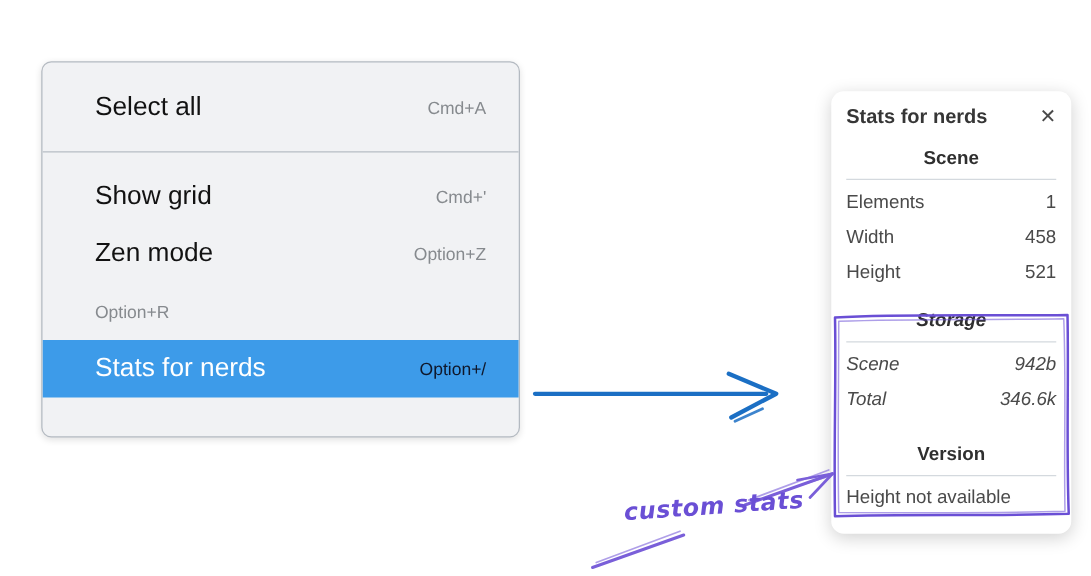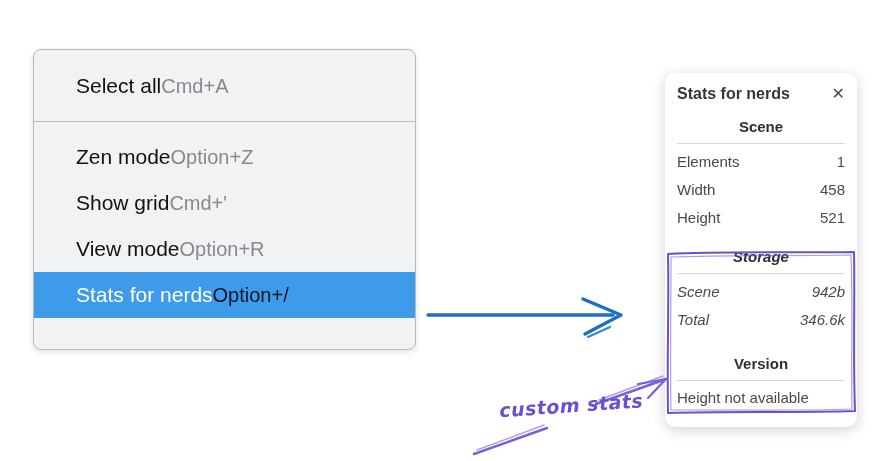--- a/index.html
+++ b/index.html
@@ -12,25 +12,25 @@
   .menu{
     position:absolute;left:33px;top:49px;width:383px;height:301px;
     background:#f1f2f4;border:1.5px solid #b4bac1;border-radius:8px;
     box-shadow:0 2px 6px rgba(0,0,0,0.12);
     box-sizing:border-box;overflow:hidden;
   }
   .menu-group-top{padding:13px 0 12px 0;}
   .menu-divider{border:none;border-top:1.5px solid #b7bdc4;margin:0;}
   .menu-group-bottom{padding:12px 0 0 0;}
   .menu-item{
-    display:flex;justify-content:flex-start;align-items:center;
+    display:flex;justify-content:space-between;align-items:center;
     height:46px;padding:0 26px 0 42px;cursor:default;
   }
   .menu-item .mi-label{font-size:21px;color:#121212;}
-  .menu-item .mi-shortcut{font-size:20px;color:#868a8e;}
+  .menu-item .mi-shortcut{font-size:14px;color:#868a8e;}
   .menu-item.highlighted{background:#3d9be9;}
   .menu-item.highlighted .mi-label{color:#ffffff;}
   .menu-item.highlighted .mi-shortcut{color:#0f172a;}
 
   
   .stats-panel{
     position:absolute;left:665px;top:73px;width:192px;height:354px;
     background:#ffffff;border-radius:10px;
     box-shadow:0 3px 14px rgba(0,0,0,0.18);
     box-sizing:border-box;padding:12px 12px 10px 12px;
@@ -69,29 +69,28 @@
   <div class="menu">
     <div class="menu-group-top">
       <div class="menu-item">
         <span class="mi-label">Select all</span>
         <span class="mi-shortcut">Cmd+A</span>
       </div>
     </div>
     <hr class="menu-divider">
     <div class="menu-group-bottom">
       <div class="menu-item">
+        <span class="mi-label">Show grid</span>
+        <span class="mi-shortcut">Cmd+'</span>
+      </div>
+      <div class="menu-item">
         <span class="mi-label">Zen mode</span>
         <span class="mi-shortcut">Option+Z</span>
       </div>
       <div class="menu-item">
-        <span class="mi-label">Show grid</span>
-        <span class="mi-shortcut">Cmd+'</span>
-      </div>
-      <div class="menu-item">
-        <span class="mi-label">View mode</span>
         <span class="mi-shortcut">Option+R</span>
       </div>
       <div class="menu-item highlighted">
         <span class="mi-label">Stats for nerds</span>
         <span class="mi-shortcut">Option+/</span>
       </div>
     </div>
   </div>
 
   <div class="stats-panel">

